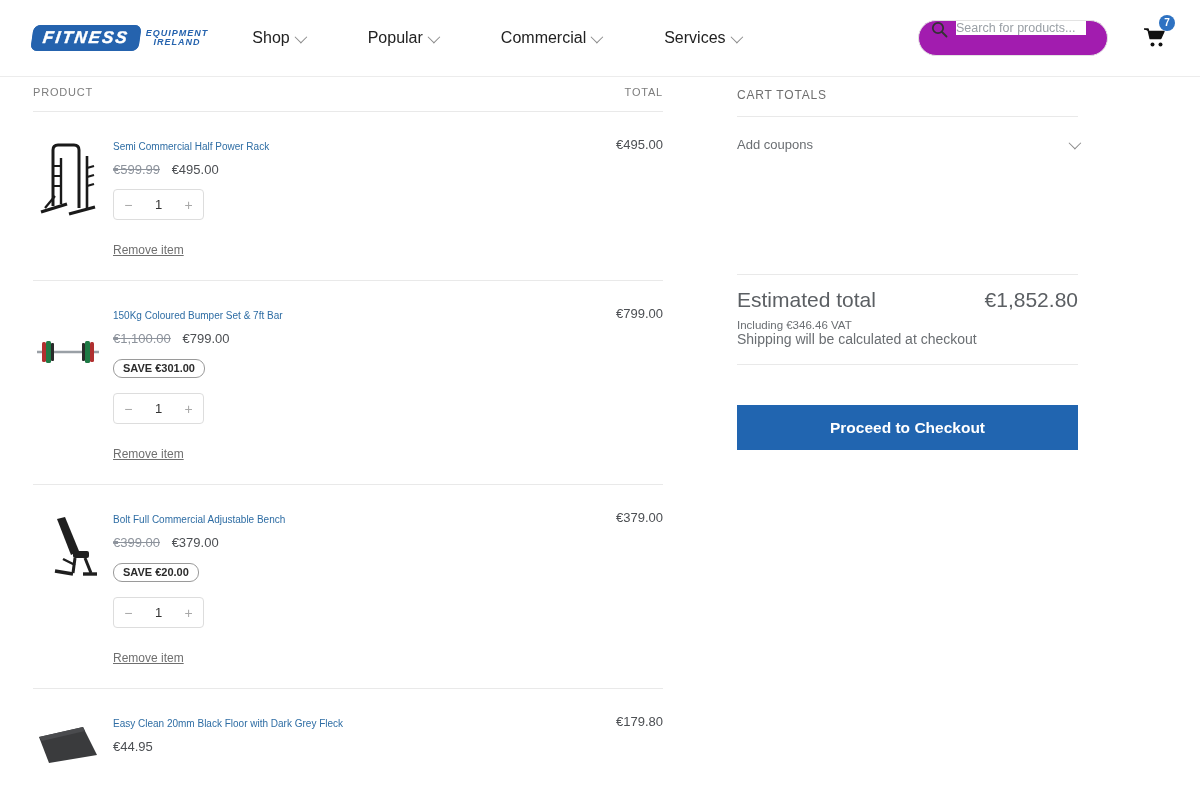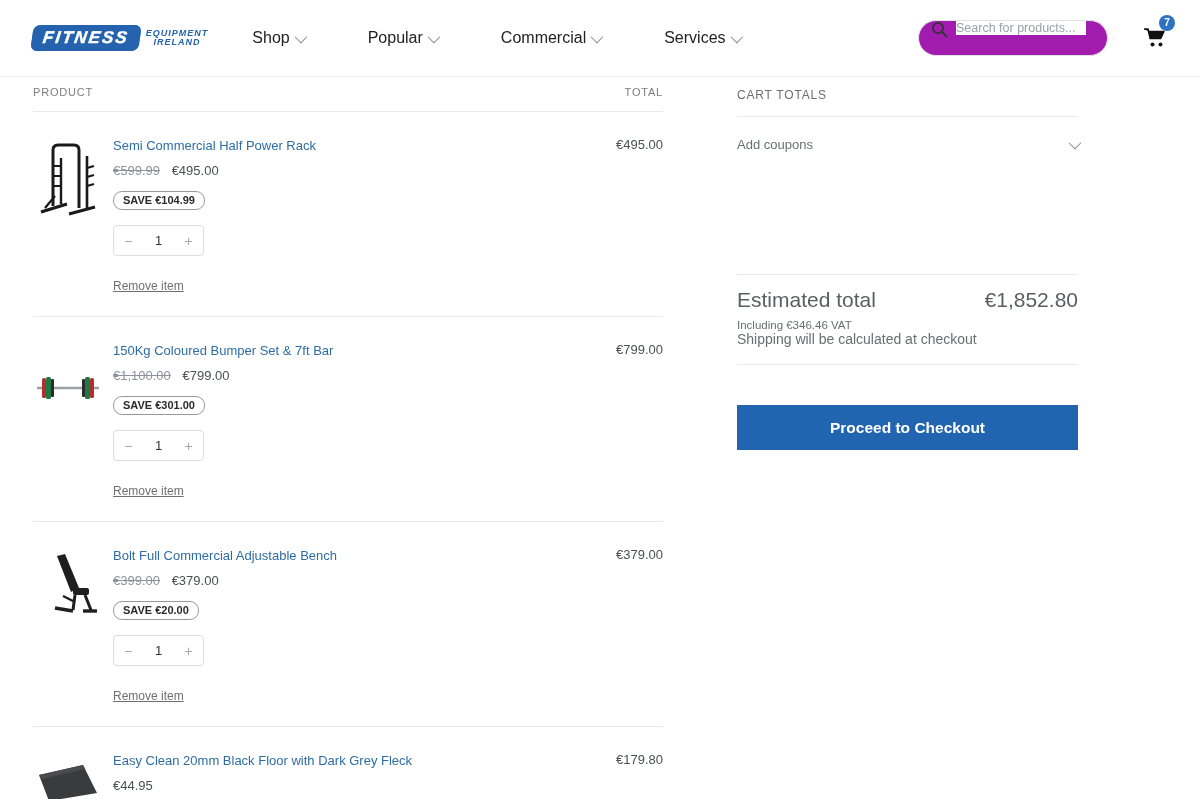--- a/index.html
+++ b/index.html
@@ -39,21 +39,21 @@
   .col-right { width: 341px; margin-left: 74px; }
 
   
   .tbl-head { display: flex; justify-content: space-between; padding: 9px 0 13px;
     border-bottom: 1px solid #e9e9e9; }
   .tbl-head span { font-size: 11px; letter-spacing: 0.8px; color: #7d7d7d; }
   .item-row { display: flex; padding: 24px 0 22px; border-bottom: 1px solid #e9e9e9; }
   .item-row.last { border-bottom: none; }
   .item-img { width: 80px; flex: 0 0 80px; padding-top: 2px; cursor: pointer; }
   .item-details { flex: 1; }
-  .item-title { display: inline-block; color: #2e6da4; font-size: 13px; text-decoration: none;
+  .item-title { display: inline-block; color: #2e6da4; font-size: 10px; text-decoration: none;
     margin-bottom: 10px; cursor: pointer; }
   .item-prices { font-size: 13px; margin-bottom: 12px; }
   .old-price { color: #8d939c; text-decoration: line-through; margin-right: 8px; }
   .cur-price { color: #4c4f53; }
   .save-badge { display: inline-block; border: 1px solid #9a9a9a; border-radius: 9px;
     padding: 2px 9px 3px; font-size: 11px; font-weight: bold; color: #2b2b2b;
     margin-bottom: 15px; }
   .qty { width: 91px; height: 31px; border: 1px solid #ddd; border-radius: 4px;
     display: flex; align-items: center; background: #fff; }
   .qty button { flex: 1; border: none; background: none; color: #a8a8a8; font-size: 14px;
@@ -158,21 +158,20 @@
           <line x1="36" y1="76" x2="62" y2="69" stroke="#1a1a1a" stroke-width="3.2"></line>
           <line x1="12" y1="70" x2="22" y2="58" stroke="#1a1a1a" stroke-width="2.2"></line>
         </svg>
       </div>
       <div class="item-details">
         <a class="item-title">Semi Commercial Half Power Rack</a>
         <div class="item-prices">
           <span class="old-price">€599.99</span>
           <span class="cur-price">€495.00</span>
         </div>
-        <div><span class="save-badge">SAVE €104.99</span></div>
         <div class="qty">
           <button>−</button>
           <span class="val">1</span>
           <button>+</button>
         </div>
         <a class="remove-link">Remove item</a>
       </div>
       <div class="item-total">€495.00</div>
     </div>
 

